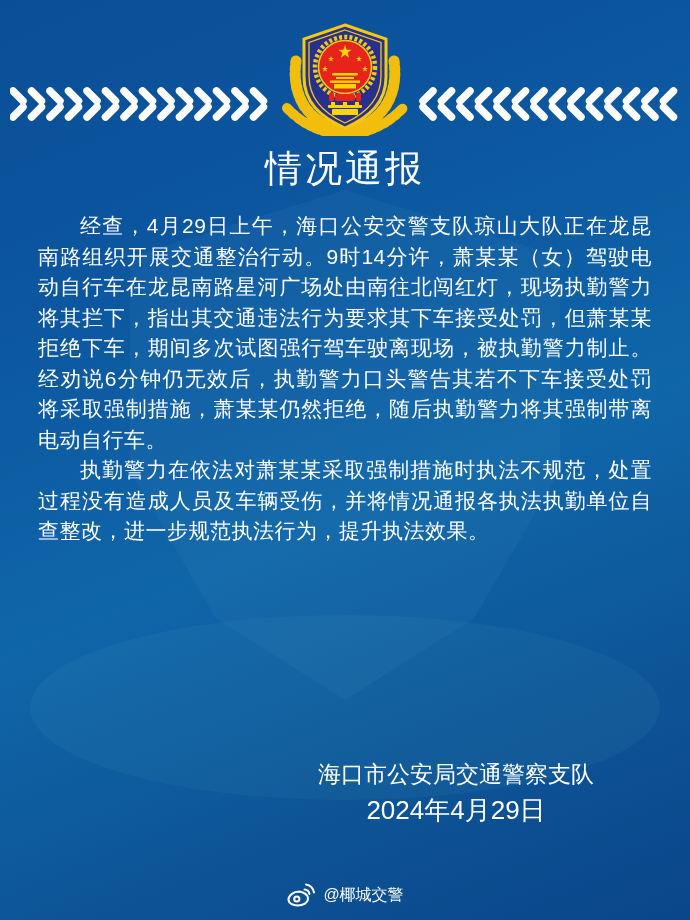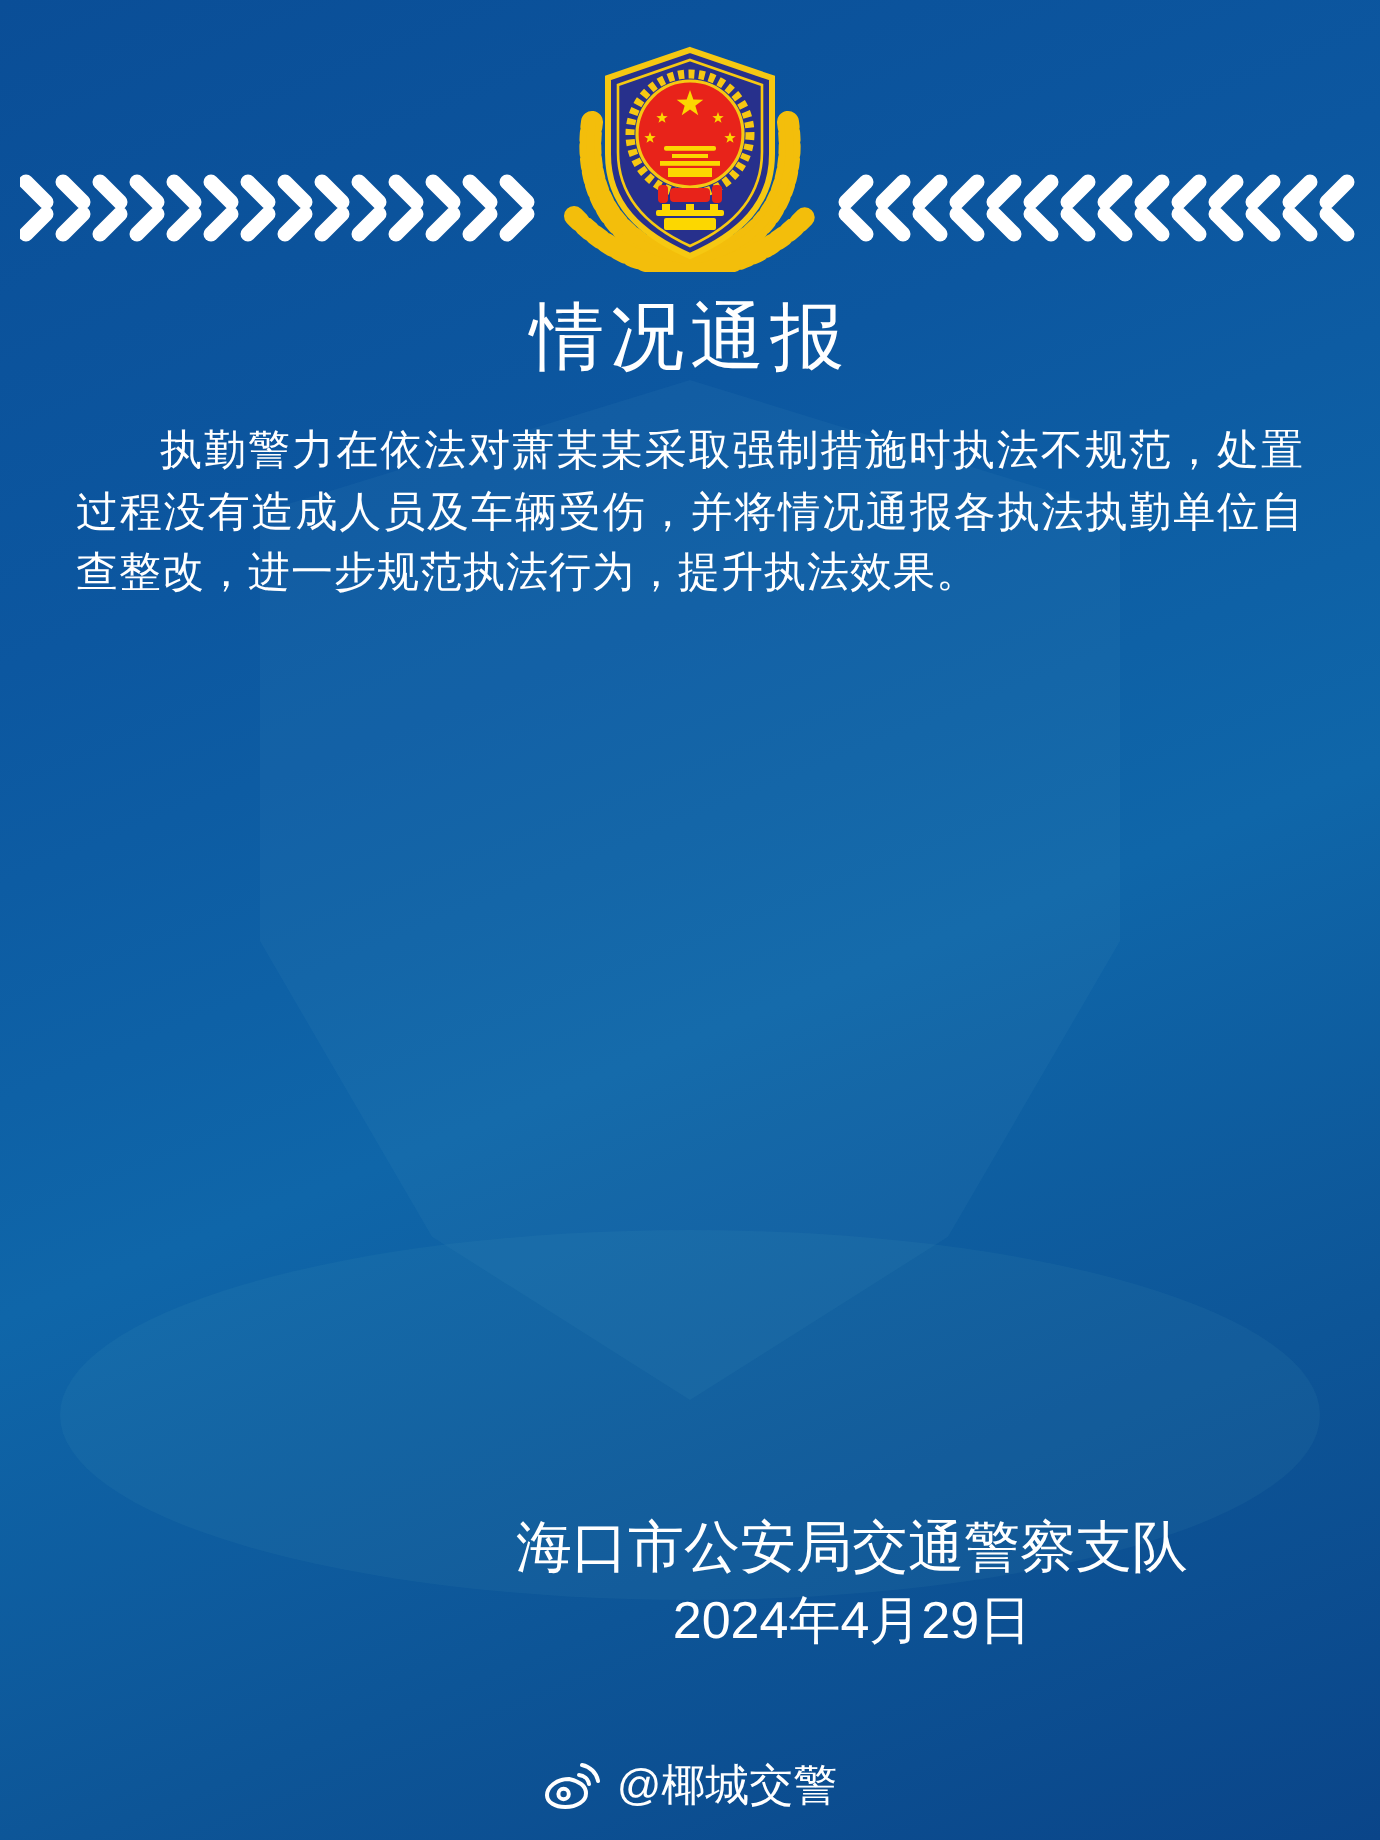--- a/index.html
+++ b/index.html
@@ -40,26 +40,26 @@
     margin:0;
     font-size:21px;line-height:30.5px;
     text-indent:2em;
     text-align:justify;
     letter-spacing:0.5px;
   }
   .signature{
     position:absolute;top:756px;right:96px;
     text-align:center;
   }
-  .sig-unit{font-size:28px;line-height:36px;}
+  .sig-unit{font-size:23px;line-height:36px;}
   .sig-date{font-size:26px;line-height:36px;}
   .footer{
     position:absolute;bottom:12px;left:0;width:100%;
     display:flex;align-items:center;justify-content:center;gap:7px;
-    font-size:22px;
+    font-size:16px;
   }
 </style>
 </head>
 <body>
 
 <div class="page">
 
   <div class="wm-shield"></div>
   <div class="wm-wings"></div>
 
@@ -152,20 +152,21 @@
     <use href="#chvL" x="166.5"></use>
       <use href="#chvL" x="185"></use>
       <use href="#chvL" x="203.5"></use>
     <use href="#chvL" x="222"></use>
       <use href="#chvL" x="240.5"></use>
   </svg>
 
   <h1 class="title">情况通报</h1>
 
   <div class="body-text">
+    <p>经查，4月29日上午，海口公安交警支队琼山大队正在龙昆南路组织开展交通整治行动。9时14分许，萧某某（女）驾驶电动自行车在龙昆南路星河广场处由南往北闯红灯，现场执勤警力将其拦下，指出其交通违法行为要求其下车接受处罚，但萧某某拒绝下车，期间多次试图强行驾车驶离现场，被执勤警力制止。经劝说6分钟仍无效后，执勤警力口头警告其若不下车接受处罚将采取强制措施，萧某某仍然拒绝，随后执勤警力将其强制带离电动自行车。</p>
     <p>执勤警力在依法对萧某某采取强制措施时执法不规范，处置过程没有造成人员及车辆受伤，并将情况通报各执法执勤单位自查整改，进一步规范执法行为，提升执法效果。</p>
   </div>
 
   <div class="signature">
     <div class="sig-unit">海口市公安局交通警察支队</div>
     <div class="sig-date">2024年4月29日</div>
   </div>
 
   <div class="footer">
     <svg width="30" height="26" viewBox="0 0 30 26">

